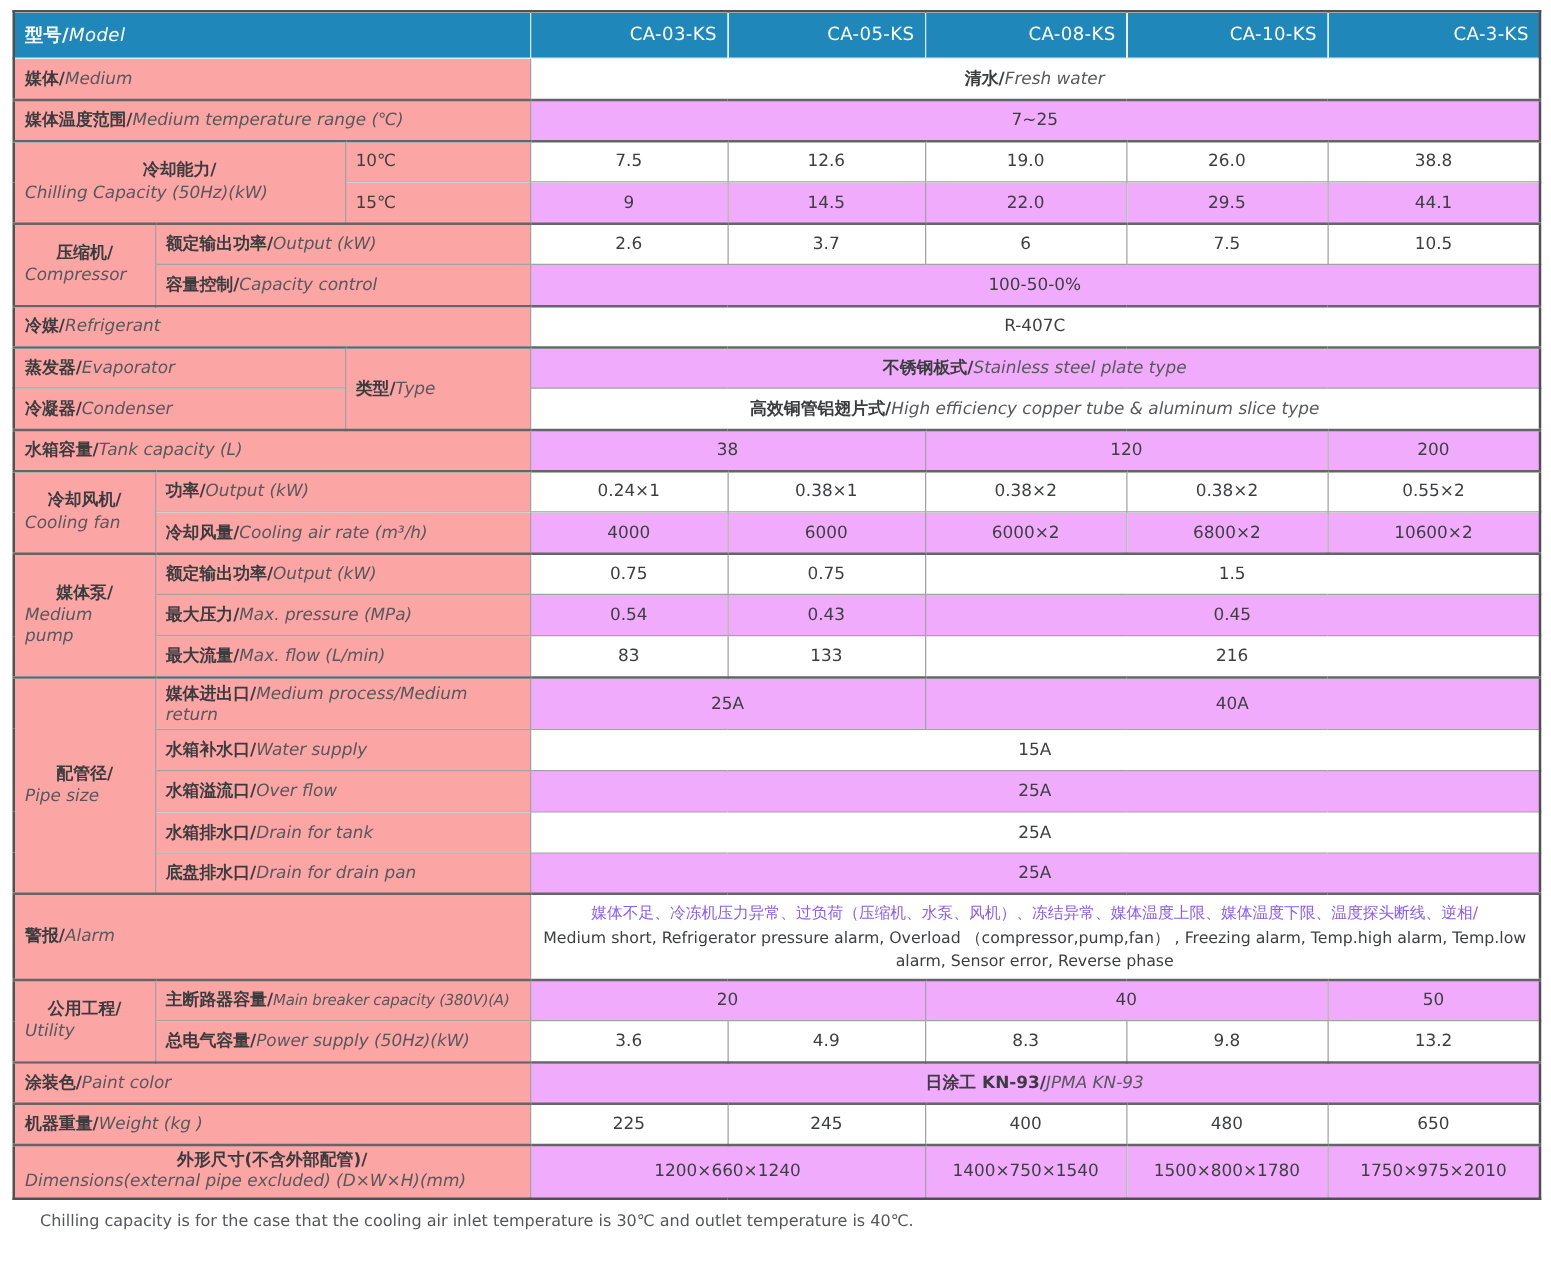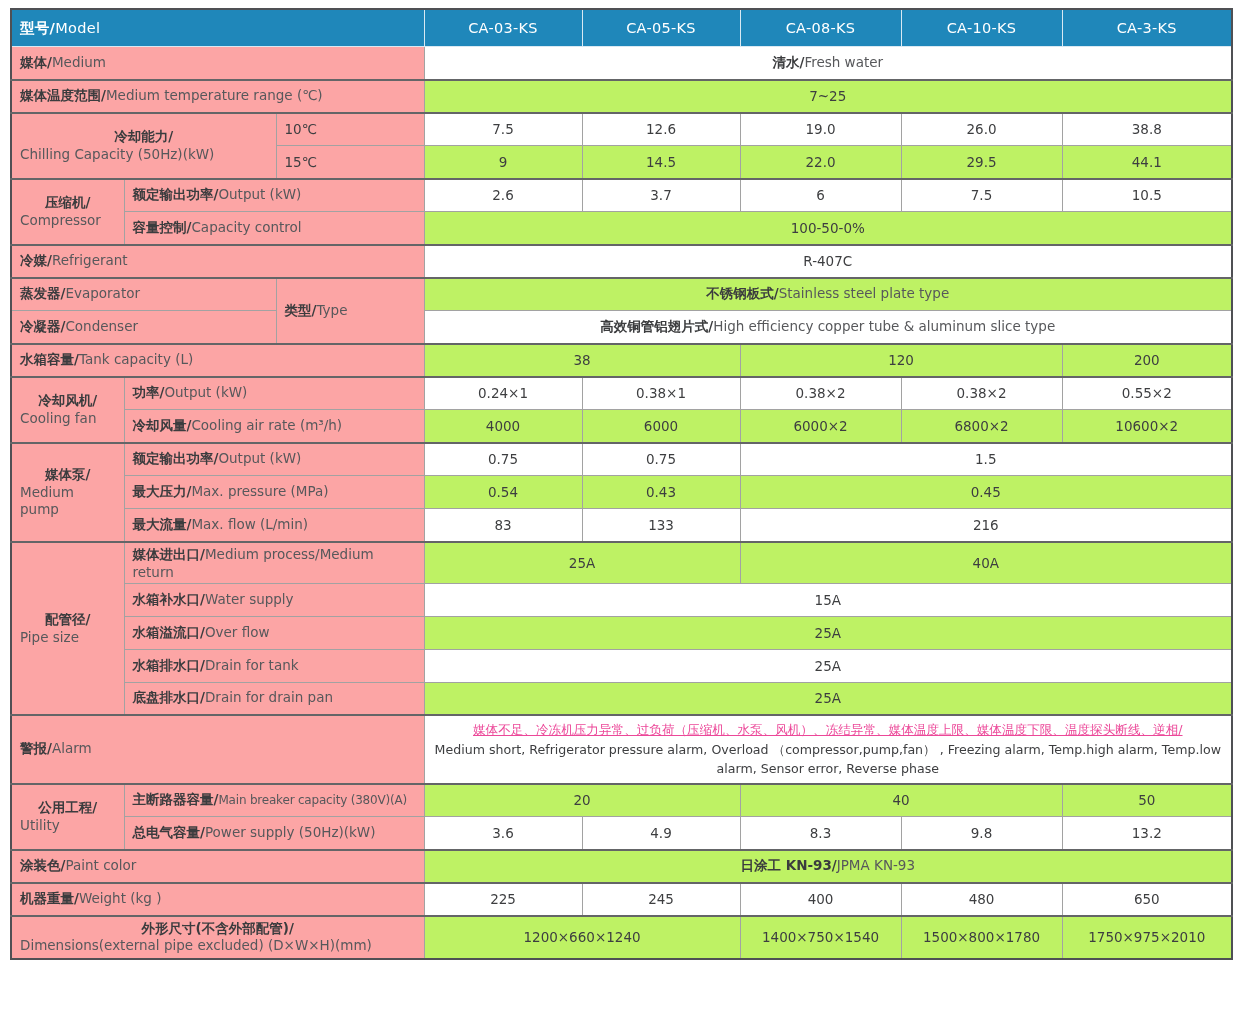--- a/index.html
+++ b/index.html
@@ -5,46 +5,46 @@
   html,body { margin:0; padding:0; background:#ffffff; }
   body { font-family:"DejaVu Sans","Liberation Sans",sans-serif; color:#3d3e40; }
   .page { width:1241px; box-sizing:border-box; padding:8px 10px 14px 10px; }
 
   table.spec { border-collapse:collapse; table-layout:fixed; width:1221px;
                border:2px solid #4f5054; }
   .spec th, .spec td { border:1px solid #a2a2a2; padding:3px 8px; font-size:13.5px;
                vertical-align:middle; overflow:hidden; }
 
   
-  .spec th { background:#1f87ba; color:#ffffff; font-weight:normal; text-align:center;
+  .spec th { background:#1f87ba; color:#ffffff; font-weight:normal; text-align:right;
              height:30px; font-size:14.5px; letter-spacing:0.3px;
              border:1px solid #d9e9f3; border-top:none; }
   th.hlab { text-align:left; }
   .spec th .zh, .spec th .en { color:#ffffff; }
 
   tr { height:33px; }
   tr.tall63 { height:64px; }
   tr.tall50 { height:34px; }
 
   .lab { background:#fca5a5; text-align:left; border-color:#8f8f90; }
   .val { text-align:center; color:#3d3e40; }
   tr.w .val { background:#ffffff; }
-  tr.g .val { background:#bef264; }
+  tr.g .val { background:#f0abfc; }
   tr.sec > td { border-top:2px solid #646567; }
 
   .zh { font-weight:700; color:#3b3c3e;text-align:center; }
-  .en { font-weight:400; color:#57585b; }
+  .en { font-weight:400; color:#57585b;font-style:italic; }
   .stack .zh { display:block; line-height:1.3; }
   .stack .en { line-height:1.25; }
   .block-en .en { display:block; line-height:1.3; }
 
   .tight { font-size:12px; letter-spacing:-0.2px; }
 
   td.alarm-val { font-size:12.6px; line-height:1.55; padding:4px 10px; }
-  td.alarm-val .azh { display:block; color:#ec4899;text-decoration:underline; }
+  td.alarm-val .azh { display:block; color:#8b5cf6; }
   td.alarm-val .aen { color:#3d3e40; }
 
   .footnote { margin:9px 0 0 4px; }
   .footnote .fzh { font-weight:700; font-size:14px; color:#3b3c3e; line-height:1.45; }
   .footnote .fen { font-size:12.8px; color:#55565a; margin-left:18px; line-height:1.45; }
 </style>
 </head>
 <body>
 
 <div class="page">
@@ -236,14 +236,15 @@
           </td>
         <td class="val" colspan="2">1200×660×1240</td>
         <td class="val">1400×750×1540</td>
         <td class="val">1500×800×1780</td>
         <td class="val">1750×975×2010</td>
       </tr>
     </tbody>
   </table>
 
   <div class="footnote">
+    <div class="fen">Chilling capacity is for the case that the cooling air inlet temperature is 30℃ and outlet temperature is 40℃.</div>
   </div>
 </div>
 
 </body></html>

